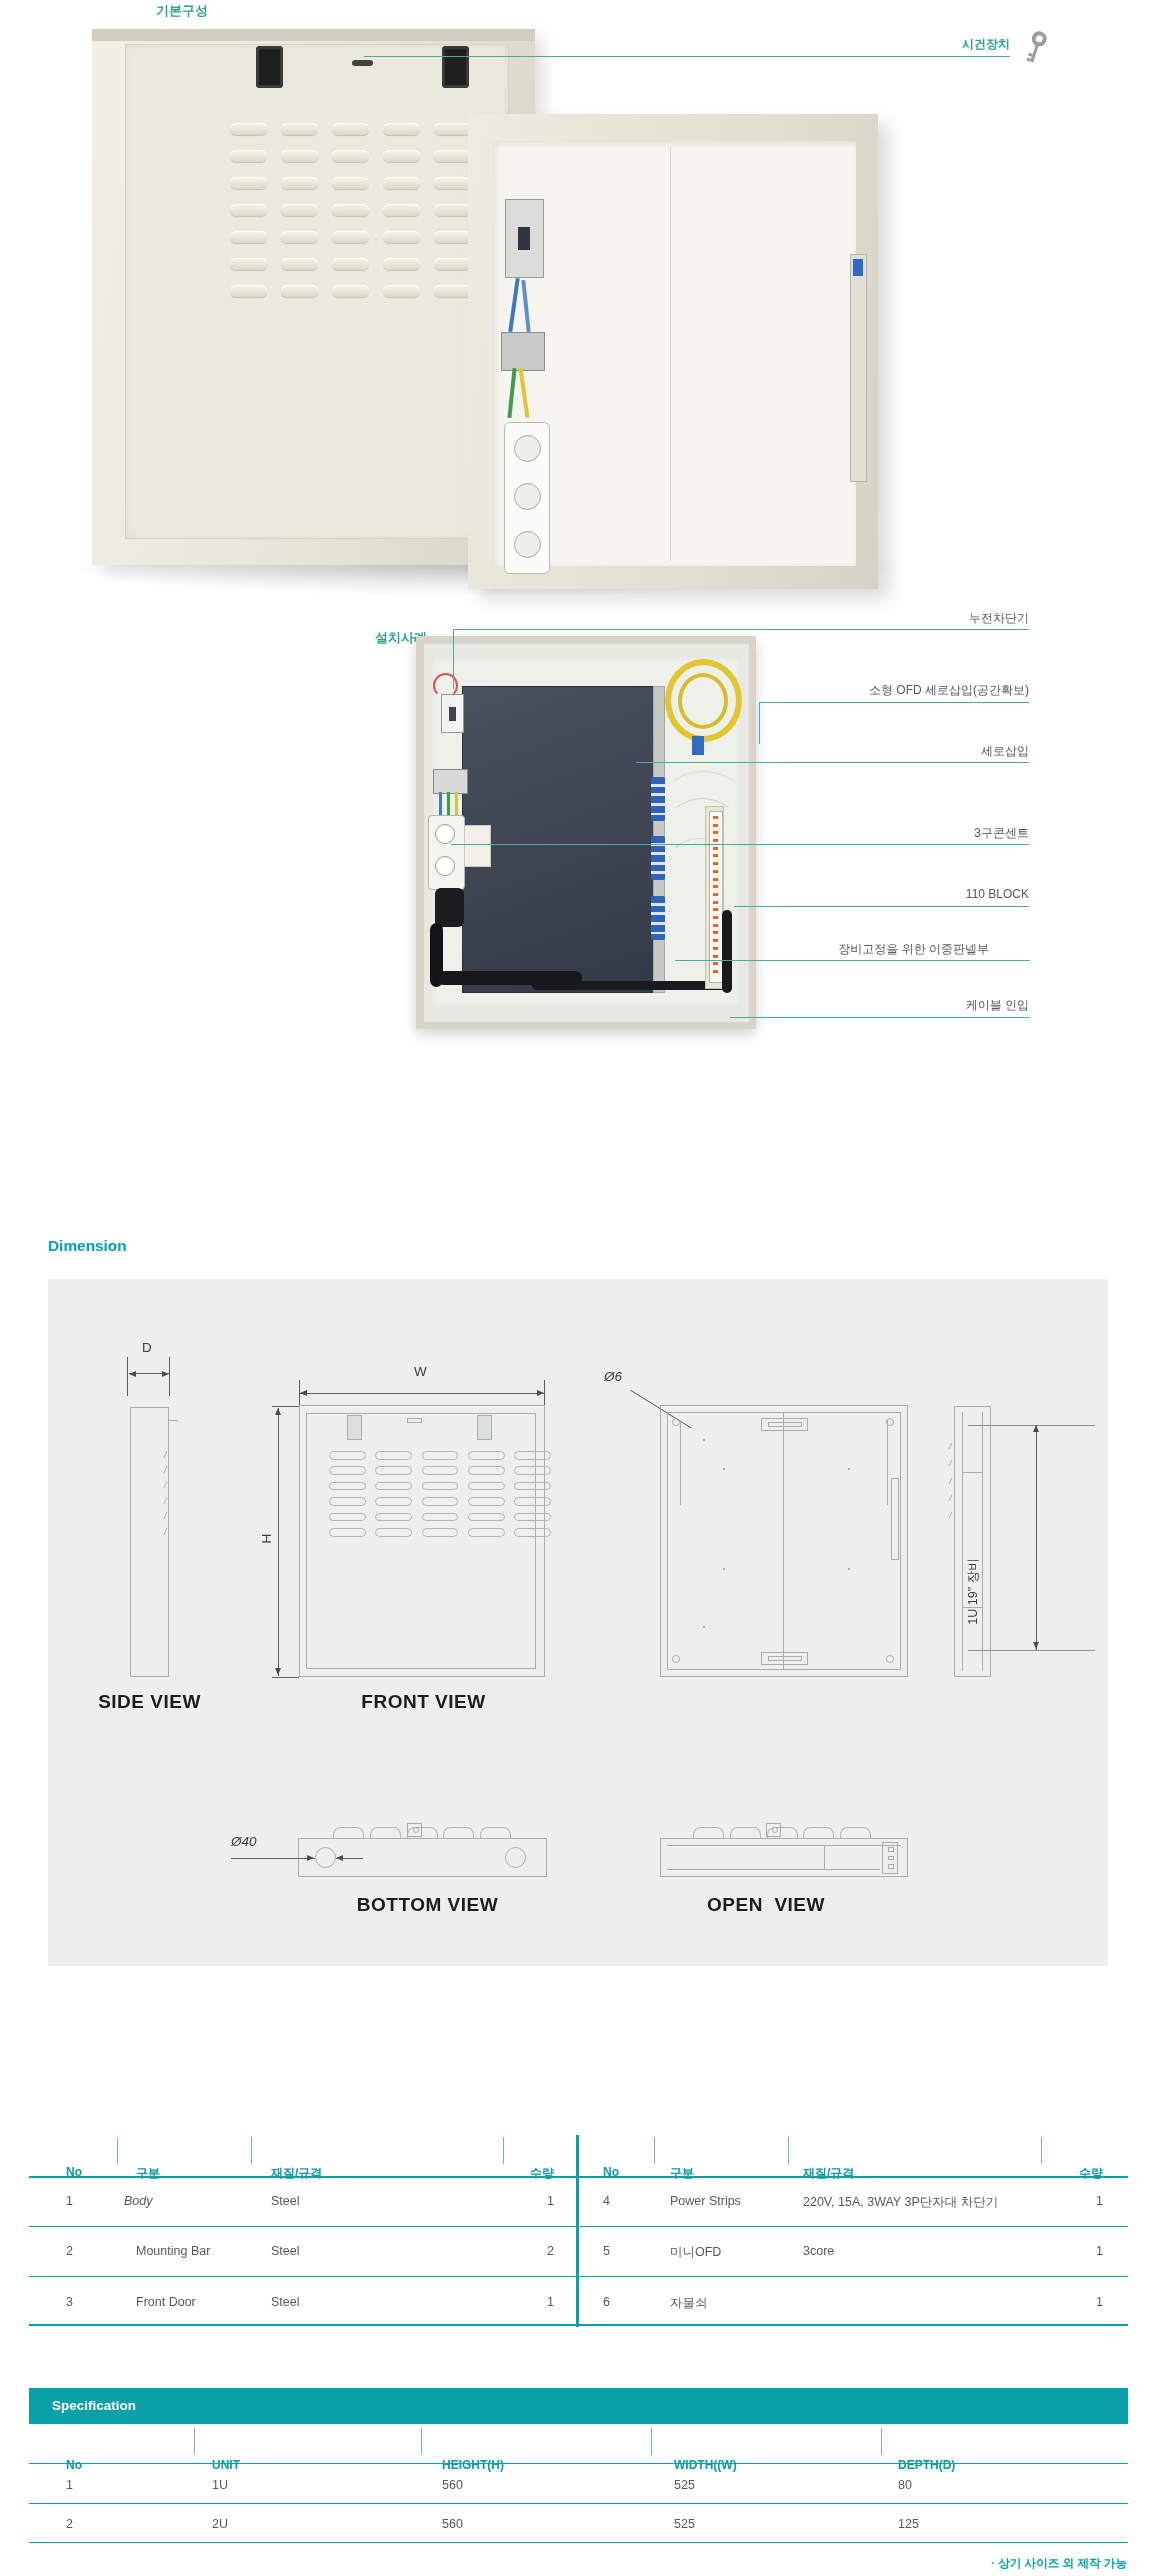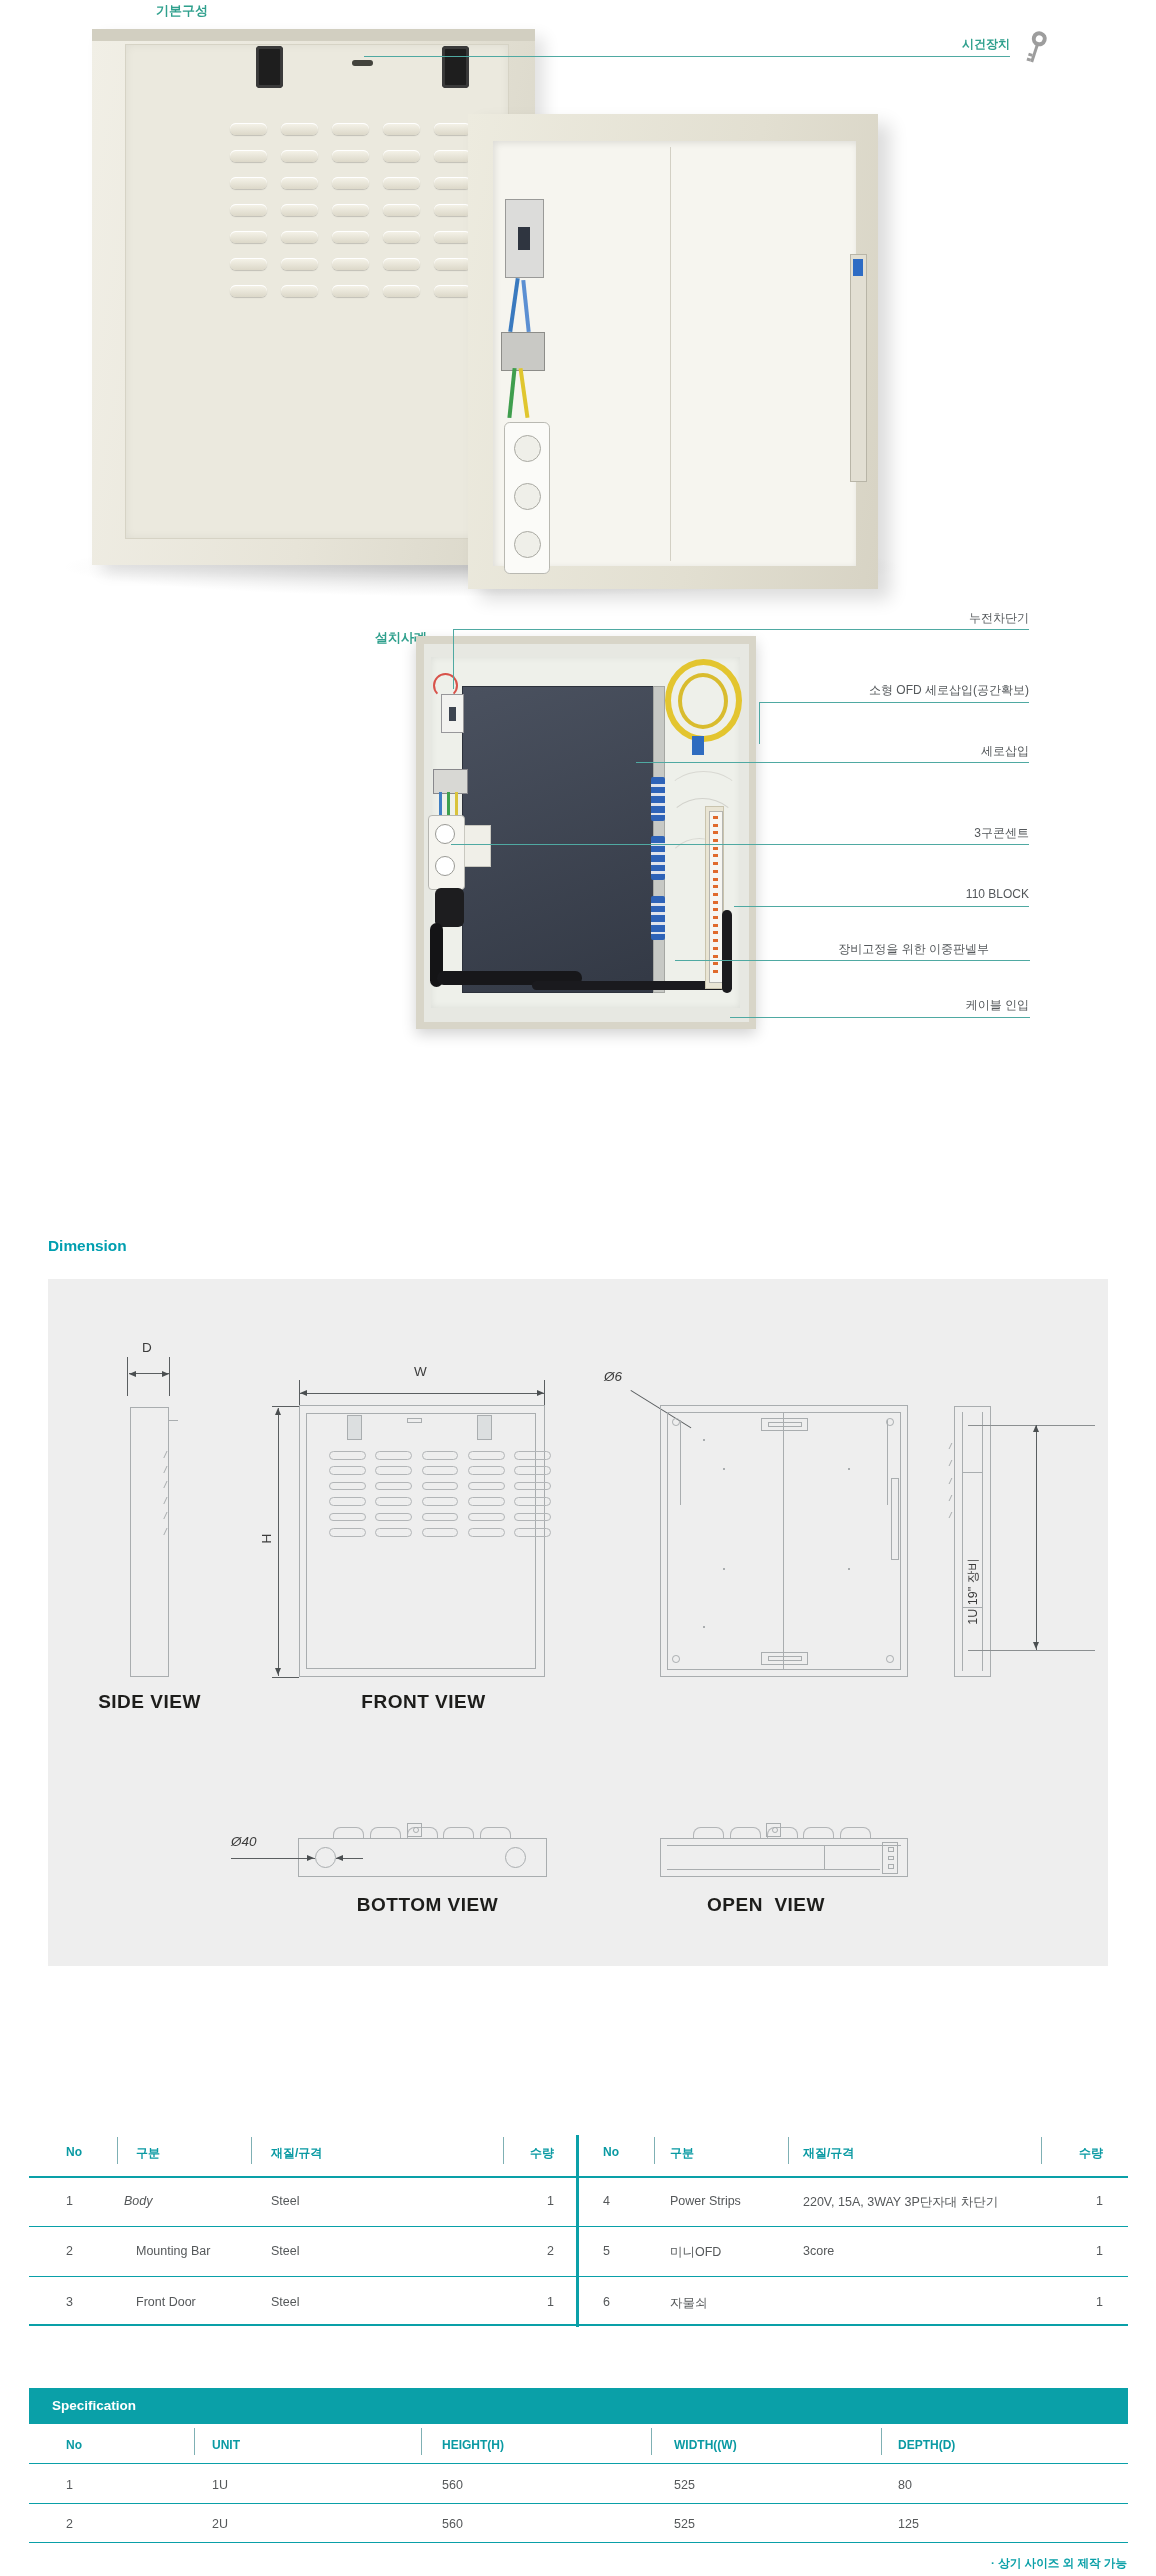--- a/index.html
+++ b/index.html
@@ -29,21 +29,21 @@
   .louvers-photo span{display:block;height:11.6px;background:linear-gradient(180deg,#f6f4ea,#dcd8c9);
       border-radius:5.8px;box-shadow:0 1px 1px rgba(0,0,0,.18),inset 0 1px 0 #fff;}
   .louvers-draw{position:absolute;display:grid;grid-template-columns:repeat(5,1fr);column-gap:9.6px;row-gap:6.7px;}
   .louvers-draw span{display:block;height:8.7px;border:1px solid #b2b5b7;border-radius:4.8px;box-sizing:border-box;}
   .bumps{position:absolute;display:flex;gap:5.8px;}
   .bumps span{display:block;width:31px;height:11.6px;border:1px solid #b2b5b7;border-bottom:none;
       border-radius:7.7px 7.7px 0 0;box-sizing:border-box;}
   
   .tbar{position:absolute;background:#0aa0a8;}
   .tbar .t{position:absolute;left:23px;color:#fff;font-size:13.5px;font-weight:600;}
-  .thead{position:absolute;font-size:12px;font-weight:bold;color:#0a9aa3;}
+  .thead{position:absolute;font-size:12px;font-weight:bold;color:#0a9aa3;margin-top:20px;}
   .tcell{position:absolute;font-size:12.5px;color:#55585a;}
   .tsep{position:absolute;background:#0aa0a8;}
   .ttick{position:absolute;width:1px;background:#7fb0b4;}
   .footnote{position:absolute;font-size:11.6px;font-weight:bold;color:#0aa0a8;text-align:right;}
   
   .circle{position:absolute;border-radius:50%;box-sizing:border-box;}
   .scstack{position:absolute;background:repeating-linear-gradient(180deg,#2e63b8 0 6.7px,#dfe3ec 6.7px 9.6px);border-radius:1.9px;}
   .dots110{position:absolute;background:repeating-linear-gradient(180deg,#e06a2c 0 2.9px,rgba(0,0,0,0) 2.9px 7.7px);}
 </style>
 </head>

